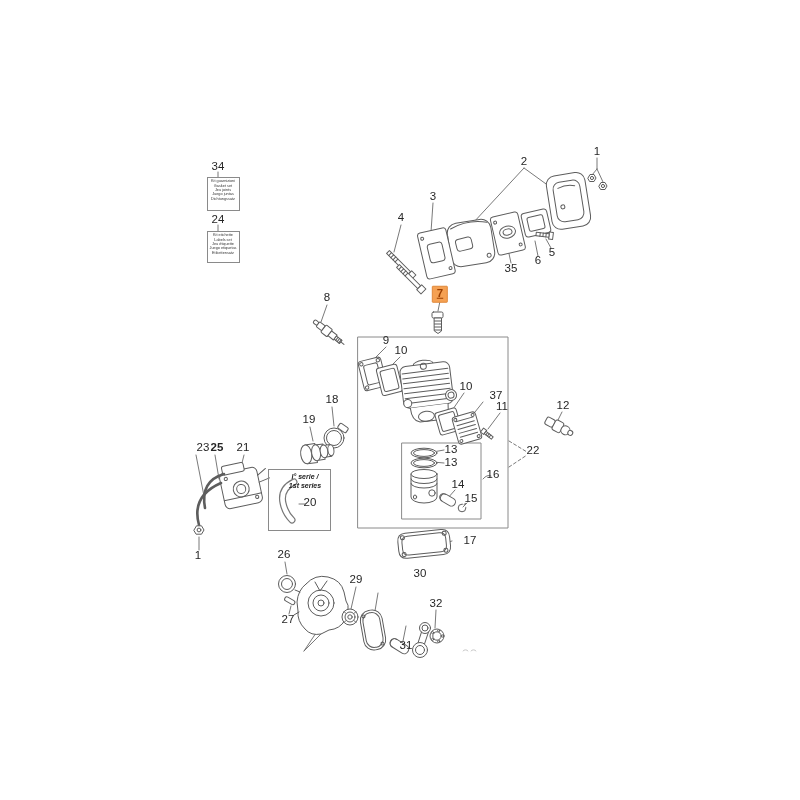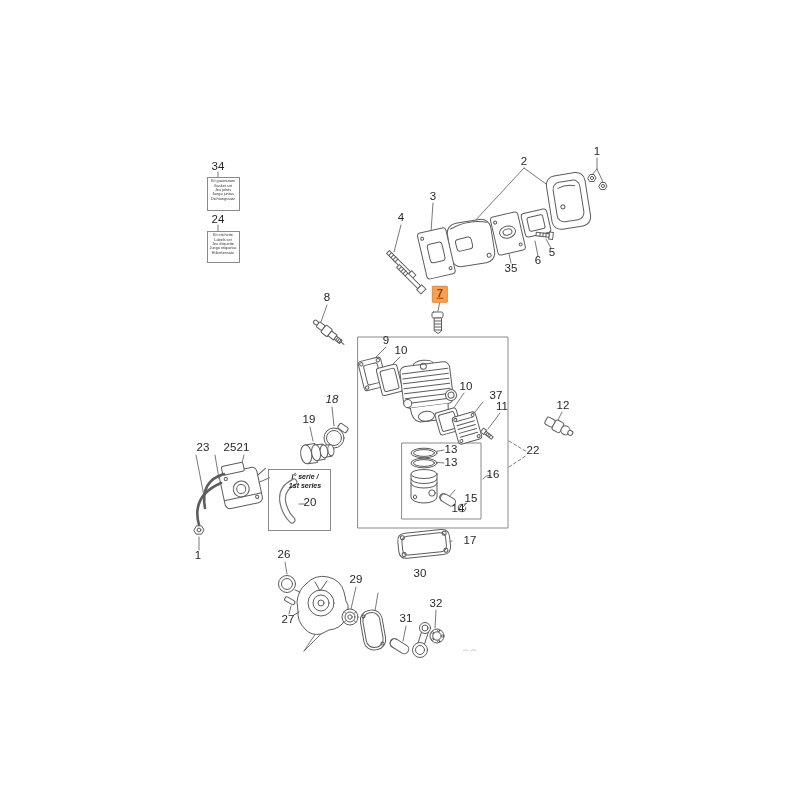--- a/index.html
+++ b/index.html
@@ -380,31 +380,31 @@
       <span class="label" style="left: 386px; top: 341px;">9</span>
       <span class="label" style="left: 401px; top: 351px;">10</span>
       <span class="label" style="left: 466px; top: 387px;">10</span>
       <span class="label" style="left: 484px; top: 396px; margin-left: 12px;">37</span>
       <span class="label" style="left: 502px; top: 407px;">11</span>
       <span class="label" style="left: 563px; top: 406px;">12</span>
       <span class="label" style="left: 533px; top: 451px;">22</span>
       <span class="label" style="left: 493px; top: 475px;">16</span>
       <span class="label" style="left: 451px; top: 450px;">13</span>
       <span class="label" style="left: 451px; top: 463px;">13</span>
-      <span class="label" style="left: 458px; top: 485px; margin-top: 24px;">14</span>
+      <span class="label" style="left: 458px; top: 485px;">14</span>
       <span class="label" style="left: 471px; top: 499px;">15</span>
       <span class="label" style="left: 459px; top: 541px; margin-left: 11px;">17</span>
-      <span class="label" style="left: 332px; top: 400px; font-style: italic;">18</span>
+      <span class="label" style="left: 332px; top: 400px;">18</span>
       <span class="label" style="left: 309px; top: 420px;">19</span>
       <span class="label" style="left: 203px; top: 448px;">23</span>
-      <span class="label" style="left: 230px; top: 448px;">25</span>
+      <span class="label" style="left: 217px; top: 448px; font-weight: bold;">25</span>
       <span class="label" style="left: 243px; top: 448px;">21</span>
       <span class="label" style="left: 310px; top: 503px;">20</span>
       <span class="label" style="left: 198px; top: 556px;">1</span>
       <span class="label" style="left: 284px; top: 555px;">26</span>
       <span class="label" style="left: 288px; top: 620px;">27</span>
       <span class="label" style="left: 356px; top: 580px;">29</span>
       <span class="label" style="left: 378px; top: 574px; margin-left: 42px;">30</span>
-      <span class="label" style="left: 406px; top: 619px;">31</span>
+      <span class="label" style="left: 406px; top: 646px;">31</span>
       <span class="label" style="left: 436px; top: 604px; text-align: center;">32</span>
     </div>
 
 </div>
 
 </body></html>

